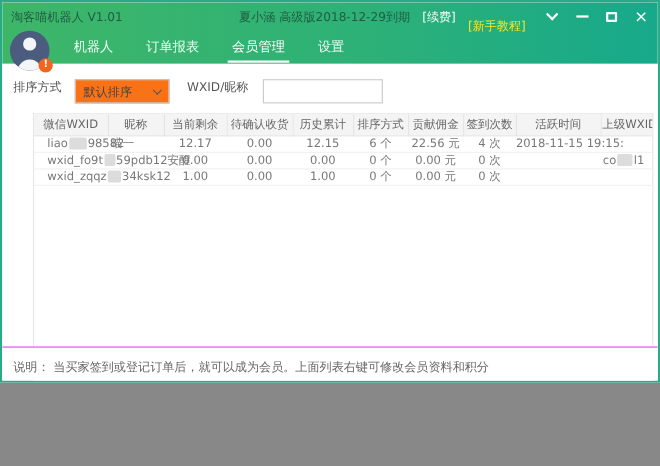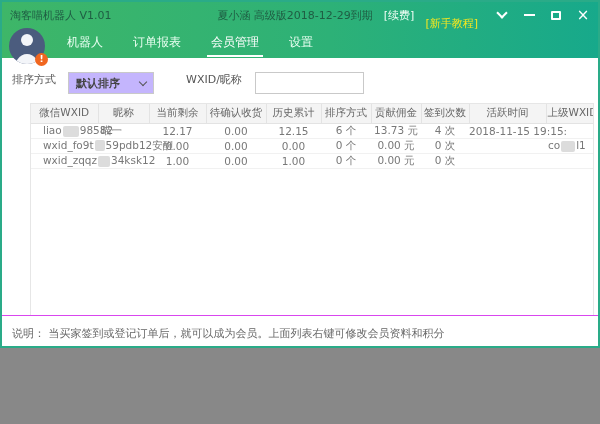--- a/index.html
+++ b/index.html
@@ -26,23 +26,23 @@
   
   .avatar{position:absolute;top:26px;left:7px;width:36px;height:36px;border-radius:50%;background:#4b5c7e;z-index:5;}
   .avatar .mask{position:absolute;inset:0;border-radius:50%;overflow:hidden;}
   .avatar .head{position:absolute;top:6px;left:12px;width:12px;height:12px;border-radius:50%;background:#f3f5f9;}
   .avatar .shoulders{position:absolute;bottom:-7px;left:5px;width:26px;height:17px;border-radius:50% 50% 0 0/100% 100% 0 0;background:#f3f5f9;}
   .badge{position:absolute;right:-3px;bottom:-2px;width:13px;height:13px;border-radius:50%;background:#f0661f;color:#fff;font-size:9px;font-weight:bold;text-align:center;line-height:13px;z-index:6;}
   
   .content{position:absolute;top:56px;left:0;right:0;bottom:0;background:#fff;}
   .filter-row{display:flex;align-items:flex-start;margin-top:14px;padding-left:10px;height:22px;}
   .flabel{font-size:11px;color:#555;}
-  .sort-select{display:flex;align-items:center;justify-content:space-between;width:86px;height:22px;margin-left:12px;border:1px solid #c9c9c9;background:#c4b5fd;padding:2px 7px;font-size:11px;color:#444;cursor:pointer;font-weight:bold;}
+  .sort-select{display:flex;align-items:center;justify-content:space-between;width:86px;height:22px;margin-left:12px;border:1px solid #c9c9c9;background:#f97316;padding:2px 7px;font-size:11px;color:#444;cursor:pointer;}
   .sel-chevron{width:6px;height:6px;border-right:1.5px solid #555;border-bottom:1.5px solid #555;transform:rotate(45deg);margin-top:-3px;}
-  .wxid-label{margin-left:32px;}
+  .wxid-label{margin-left:16px;}
   .search-input{width:109px;height:22px;margin-left:13px;border:1px solid #c9c9c9;padding:0 4px;font-size:11px;color:#444;outline:none;}
   .view-btn{width:57px;height:22px;margin-left:13px;background:#3eb33a;color:#fff;border:none;font-size:11px;cursor:pointer;}
   
   .table-wrap{position:absolute;top:45px;left:28px;width:564px;height:288px;border:1px solid #e6e6e6;border-bottom:none;background:#fff;}
   table.tbl{table-layout:fixed;border-collapse:collapse;width:562px;}
   .tbl th{height:19px;background:#f4f4f4;border:1px solid #e3e3e3;border-top:none;font-weight:normal;font-size:10.5px;color:#666;white-space:nowrap;overflow:hidden;}
   .tbl th:first-child{border-left:none;}
   .tbl th:last-child{border-right:none;}
   .tbl td{height:15px;font-size:10.5px;color:#787878;white-space:nowrap;text-align:center;border-bottom:1px solid #f1f1f1;padding:0;}
   .tbl td:first-child{text-align:left;padding-left:12px;}
@@ -138,21 +138,21 @@
           </tr>
         </thead>
         <tbody>
             <tr>
               <td>liao<span class="redact" style="width: 16px;"></span>98582</td>
               <td>喵一</td>
               <td>12.17</td>
               <td>0.00</td>
               <td>12.15</td>
               <td>6 个</td>
-              <td>13.73 元</td>
+              <td>22.56 元</td>
               <td>4 次</td>
               <td>2018-11-15 19:15:</td>
               <td></td>
             </tr>
             <tr>
               <td>wxid_fo9t<span class="redact" style="width: 10px;"></span>59pdb12安醒</td>
               <td></td>
               <td>0.00</td>
               <td>0.00</td>
               <td>0.00</td>

